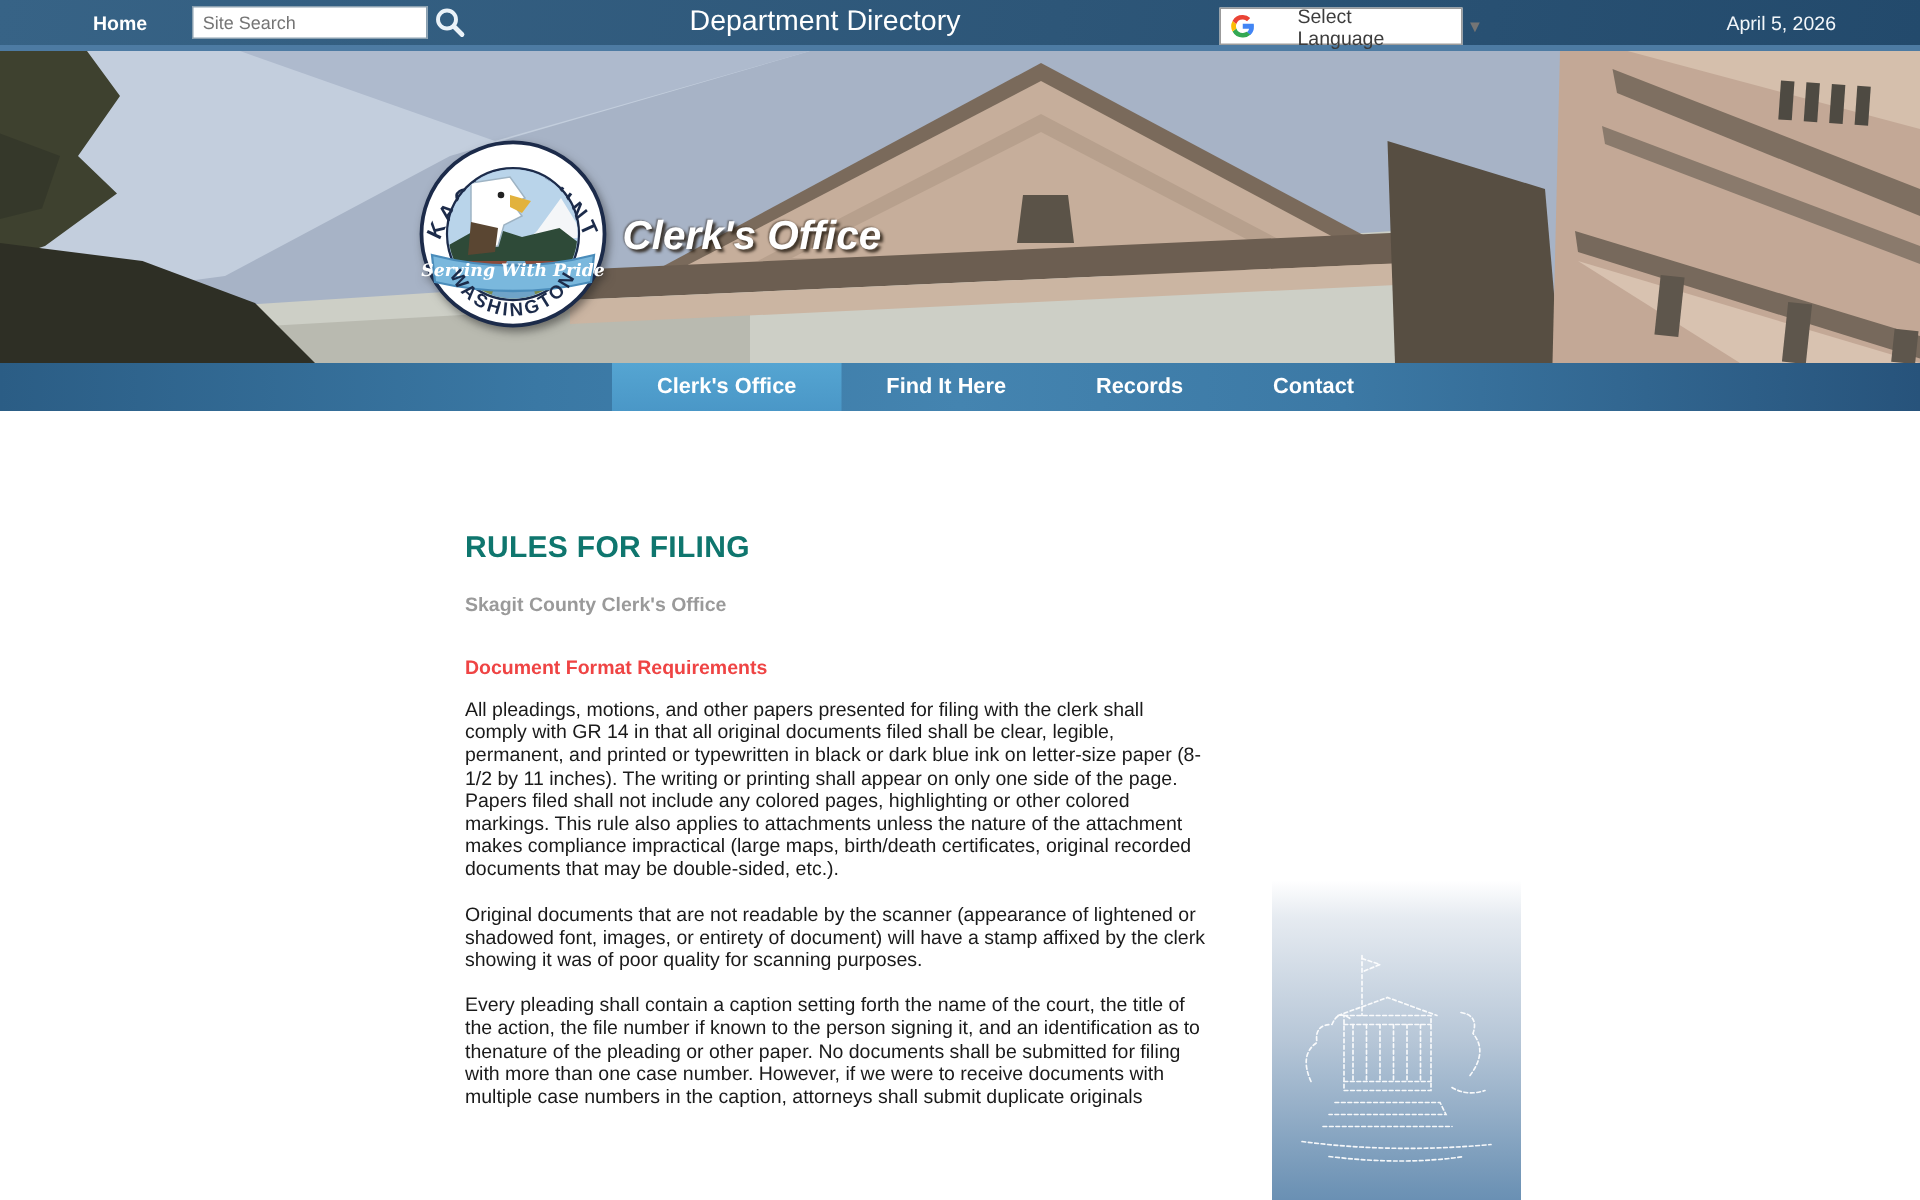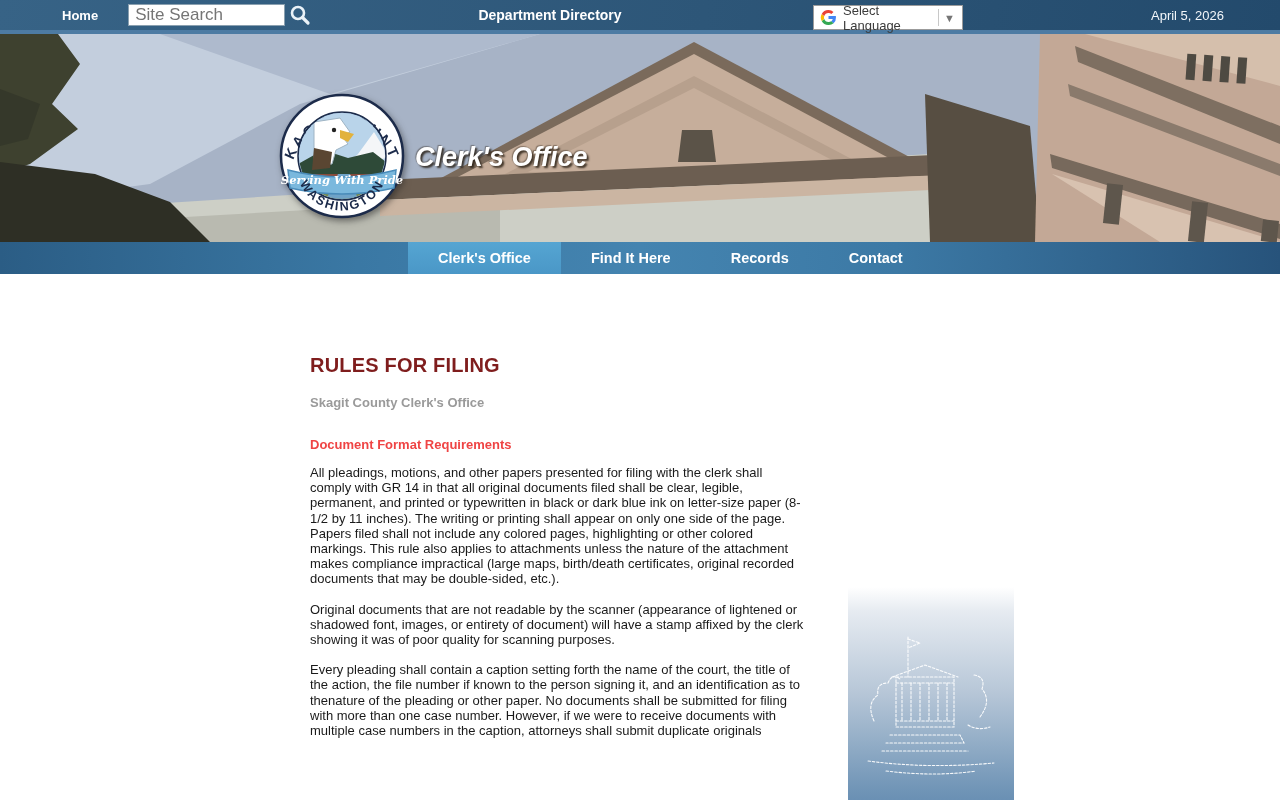--- a/index.html
+++ b/index.html
@@ -9,31 +9,31 @@
   
   .topbar {
     position:relative; height:34px;
     background:linear-gradient(100deg,#376386 0%,#2d5678 55%,#234a6c 100%);
     border-bottom:4px solid #4d7ba3;
     display:flex; align-items:center; color:#fff;
   }
   .home-link { font-weight:bold; font-size:13px; margin-left:26px; color:#fff;
     text-decoration:none; cursor:pointer;padding-left:36px; }
   .search-wrap { display:flex; align-items:center; margin-left:30px; }
-  .search-input { width:157px; height:22px; border:1px solid #8aa0b0; font-size:17px;
+  .search-input { width:157px; height:22px; border:1px solid #8aa0b0; font-size:12px;
     padding:0 6px; color:#333; font-family:"Liberation Sans",sans-serif; outline:none; }
   .search-btn { background:none; border:none; cursor:pointer; margin-left:3px;
     display:flex; align-items:center; }
   .directory { position:absolute; left:50%; top:50%; transform:translate(-50%,-50%);
-    font-weight:bold; font-size:14px; color:#fff; text-decoration:none; cursor:pointer;
+    font-weight:normal; font-size:19px; color:#fff; text-decoration:none; cursor:pointer;
     margin-left:-90px; }
   .gtranslate {
-    position:absolute; left:813px; top:5px; width:150px; height:25px;
+    position:absolute; left:813px; top:5px; width:162px; height:25px;
     background:#fff; border:1px solid #9b9b9b; display:flex; align-items:center;
-    cursor:pointer; color:#3c3c3c; font-size:13px;
+    cursor:pointer; color:#3c3c3c; font-size:13px;gap:22px;
   }
   .gtranslate .glogo { margin:0 6px 0 6px; display:flex; }
   .gtranslate .sep { width:1px; height:17px; background:#c8c8c8; margin:0 5px 0 6px; }
   .gtranslate .arrow { color:#757575; font-size:11px; margin-right:7px; }
   .date { position:absolute; right:56px; font-size:13px; color:#f2f6fa; }
 
   
   .banner { position:relative; height:208px; overflow:hidden; background:#a7b3c6; }
   .banner svg.scene { position:absolute; left:0; top:0; }
   .seal { position:absolute; left:278px; top:58px; width:128px; height:128px; }
@@ -55,21 +55,21 @@
   }
   .nav ul { list-style:none; display:flex; margin-left:408px; }
   .nav li { display:flex; }
   .nav a { display:flex; align-items:center; padding:0 30px; color:#fff; font-size:14.5px;
     font-weight:bold; text-decoration:none; cursor:pointer; }
   .nav li.active a { background:linear-gradient(to bottom,#55a5d2,#4a97c7); }
 
   
   .content { position:relative; background:#fff; height:558px; }
   .maincol { position:absolute; left:310px; top:0; width:494px; }
-  .page-title { color:#7f1d1d; font-size:20px; font-weight:bold; margin-top:80px;
+  .page-title { color:#0f766e; font-size:20px; font-weight:bold; margin-top:80px;
     letter-spacing:.2px; }
   .page-subtitle { color:#9a9a9a; font-size:13px; font-weight:bold; margin-top:18px; }
   .sec-heading { color:#ef4444; font-size:13px; font-weight:bold; margin-top:27px;
     margin-bottom:13px; }
   .maincol p { color:#1a1a1a; font-size:13px; line-height:15.2px; margin-bottom:15px; }
 
   
   .sidebar {
     position:absolute; left:848px; top:313px; width:166px; height:487px;
     background:linear-gradient(to bottom,#ffffff 0%,#e6ebf1 5%,#b6c6d7 22%,#6f94b6 42%,#36689b 62%,#36689b 100%);

